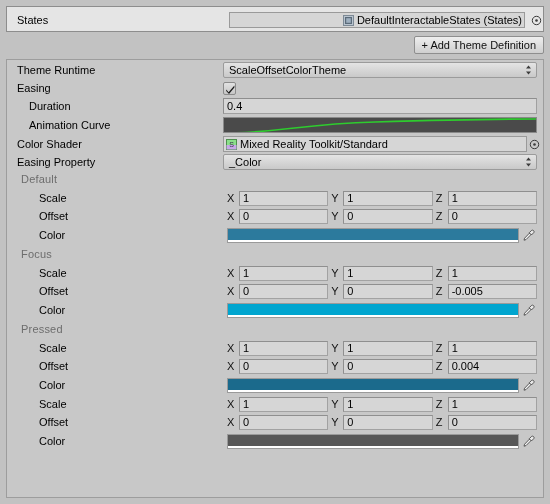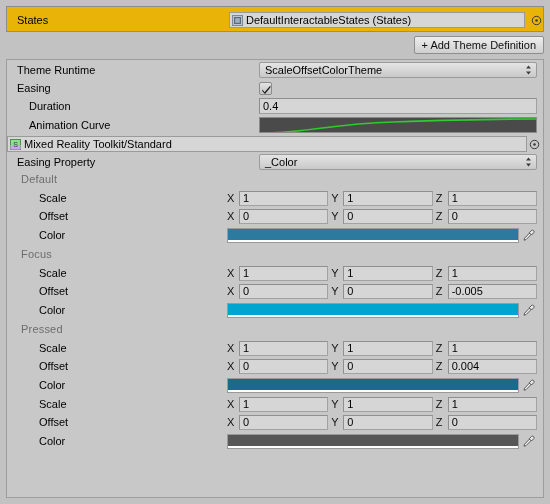--- a/index.html
+++ b/index.html
@@ -89,30 +89,31 @@
     display: flex;
     align-items: center;
     justify-content: center;
   }
 
   
   #states-panel {
     position: absolute;
     left: 6px; top: 6px;
     width: 538px; height: 26px;
-    background: #eab308;
+    background: #e5e5e5;
     border: 1px solid #8d8d8d;
   }
   #states-label {
     position: absolute; left: 10px; top: 5px;
     line-height: 16px;
   }
   #states-objfield {
     position: absolute; left: 222px; top: 5px;
     width: 296px;
+    justify-content: flex-end;
   }
   #states-target {
     position: absolute; left: 522px; top: 5px;
   }
 
   
   #add-theme-btn {
     position: absolute;
     right: 6px; top: 36px;
     height: 18px;
@@ -136,21 +137,20 @@
     border: 1px solid #9d9d9d;
   }
 
   #upper-props { padding-top: 1px; }
 
   .prop-row {
     display: flex;
     align-items: center;
     height: 18px;
     position: relative;
-    gap: 36px;
   }
   .prop-label {
     width: 216px;
     flex: 0 0 216px;
     font-size: 11px;
     padding-left: 10px;
     line-height: 18px;
   }
   .prop-label.indent { padding-left: 22px; }
   .prop-ctrl { flex: 1 1 auto; display: flex; align-items: center; }
@@ -330,20 +330,21 @@
           <div class="curvefield" style="width:100%">
             <svg width="100%" height="16" viewBox="0 0 330 16" preserveAspectRatio="none">
               <rect x="0" y="0" width="330" height="16" fill="#4a4a4a"></rect>
               <path d="M0,15 C60,15 80,6 160,4 C230,2 270,1 330,1" fill="none" stroke="#2ecc2e" stroke-width="1.6" vector-effect="non-scaling-stroke"></path>
             </svg>
           </div>
         </div>
       </div>
 
       <div class="prop-row">
+        <div class="prop-label">Color Shader</div>
         <div class="prop-ctrl" style="padding-right:2px">
           <div class="objfield" style="flex:1 1 auto">
             <span class="mini-icon">
               <svg width="11" height="11" viewBox="0 0 11 11">
                 <rect x="0.5" y="0.5" width="10" height="10" fill="#8be08b" stroke="#4f8f4f"></rect>
                 <path d="M0.5 6 L10.5 6 L10.5 10.5 L0.5 10.5 Z" fill="#c7a8e8"></path>
                 <text x="5.5" y="8.4" font-size="7" font-family="'Liberation Sans',sans-serif" fill="#3b2b50" text-anchor="middle">S</text>
               </svg>
             </span>
             <span>Mixed Reality Toolkit/Standard</span>

